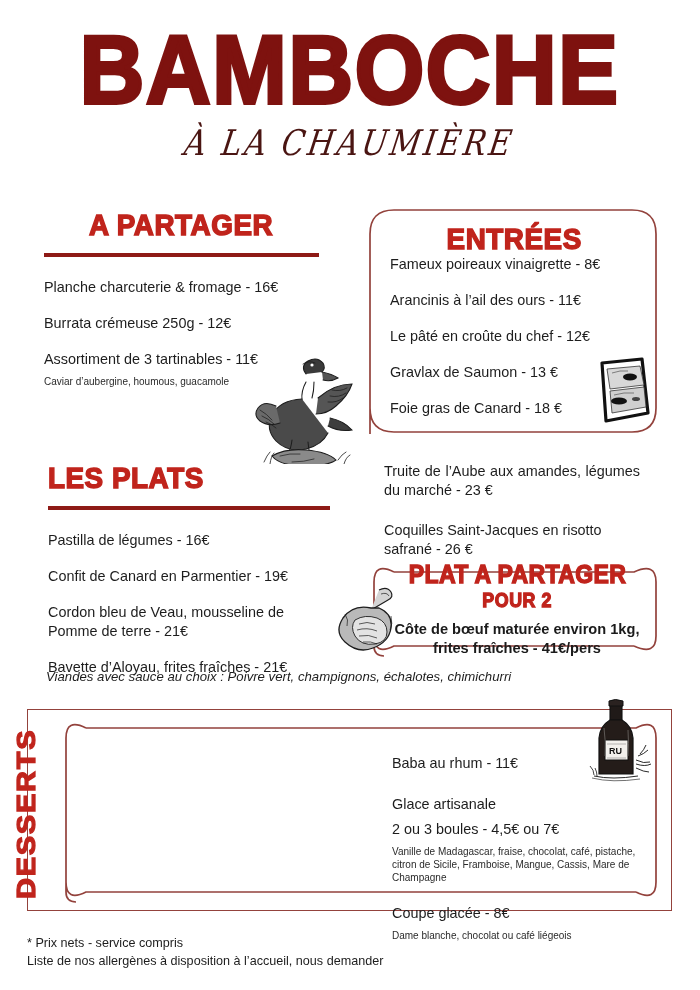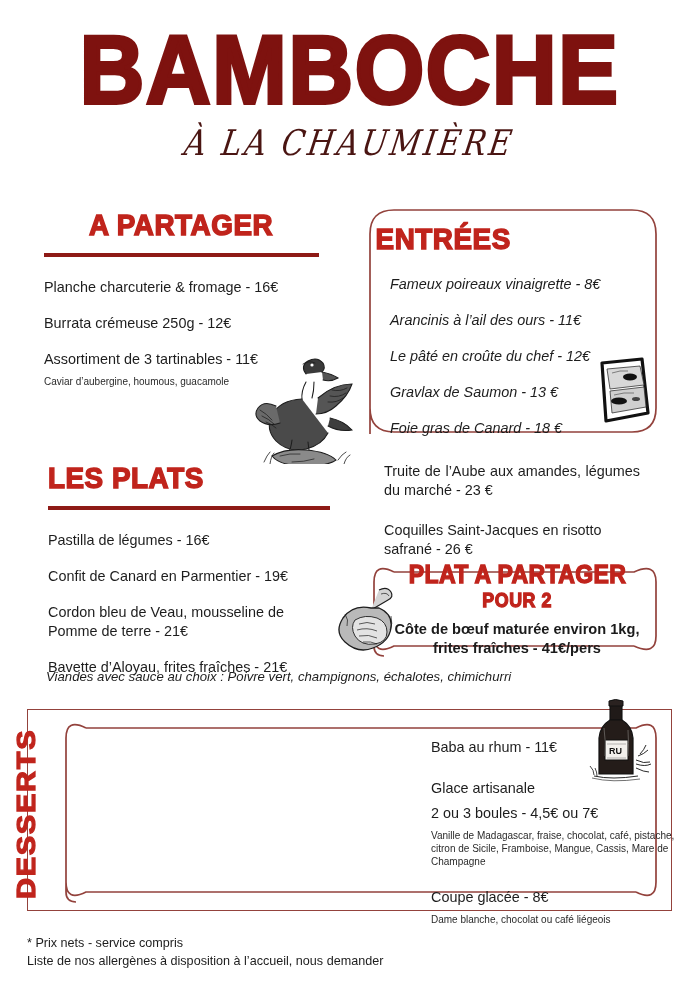--- a/index.html
+++ b/index.html
@@ -198,22 +198,22 @@
 
       <path d="M18 110 q3 -7 6 -10 M24 112 q1 -8 4 -11 M92 108 q4 -6 8 -8 M98 112 q2 -7 6 -9" stroke-width="0.8"></path>
     </g>
   </svg>
 
   <svg class="boxsvg" style="left:368px; top:208px;" width="290" height="226" viewBox="0 0 290 226">
     <path d="M 2 226 L 2 26 Q 2 2 26 2 L 264 2 Q 288 2 288 26 L 288 200 Q 288 224 264 224 L 26 224 Q 2 224 2 200" transform="translate(0,0)"></path>
   </svg>
 
   <div style="position:absolute; left:380px; top:220px; width:268px;">
-    <div style="text-align:left; margin-top:4px;"><span class="sec-head ctr">ENTRÉES</span></div>
-    <div style="margin-top:20px; padding-left:10px;font-style:italic;">
+    <div style="text-align:center; margin-top:4px;"><span class="sec-head ctr">ENTRÉES</span></div>
+    <div style="padding-left:10px;">
       <div class="item">Fameux poireaux vinaigrette - 8€</div>
       <div class="item">Arancinis à l’ail des ours - 11€</div>
       <div class="item">Le pâté en croûte du chef - 12€</div>
       <div class="item">Gravlax de Saumon - 13 €</div>
       <div class="item">Foie gras de Canard - 18 €</div>
     </div>
   </div>
 
   <svg class="illus" style="left:592px; top:355px;" width="62" height="72" viewBox="0 0 62 72">
     <g>
@@ -273,21 +273,21 @@
 
   <div style="position:absolute; left:27px; top:709px; width:645px; height:202px; border:1.7px solid #93423C;"></div>
 
   <svg class="boxsvg" style="left:64px; top:716px;" width="594" height="188" viewBox="0 0 594 188">
     <path d="M 12 186 Q 2 186 2 176 L 2 22 Q 2 2 22 12 M 22 12 L 572 12 Q 592 2 592 22 M 592 22 L 592 166 Q 592 186 572 176 M 572 176 L 22 176 Q 2 186 2 166"></path>
   </svg>
 
   <div class="desserts-label" style="left:12px; top:737px; height:150px; width:40px;">DESSERTS</div>
 
 
-  <div style="position:absolute; left:392px; top:738px; width:258px;margin-left:39px;">
+  <div style="position:absolute; left:392px; top:754px; width:258px;">
     <div class="item" style="margin-bottom:22px;">Baba au rhum - 11€</div>
     <div class="item tight">Glace artisanale</div>
     <div class="item tight">2 ou 3 boules - 4,5€ ou 7€</div>
     <div class="sub" style="margin-bottom:20px;">Vanille de Madagascar, fraise, chocolat, café, pistache, citron de Sicile, Framboise, Mangue, Cassis, Mare de Champagne</div>
     <div class="item tight">Coupe glacée - 8€</div>
     <div class="sub">Dame blanche, chocolat ou café liégeois</div>
   </div>
 
   <svg class="illus" style="left:586px; top:698px;" width="70" height="84" viewBox="0 0 70 84">
     <g stroke="#111" fill="none">

